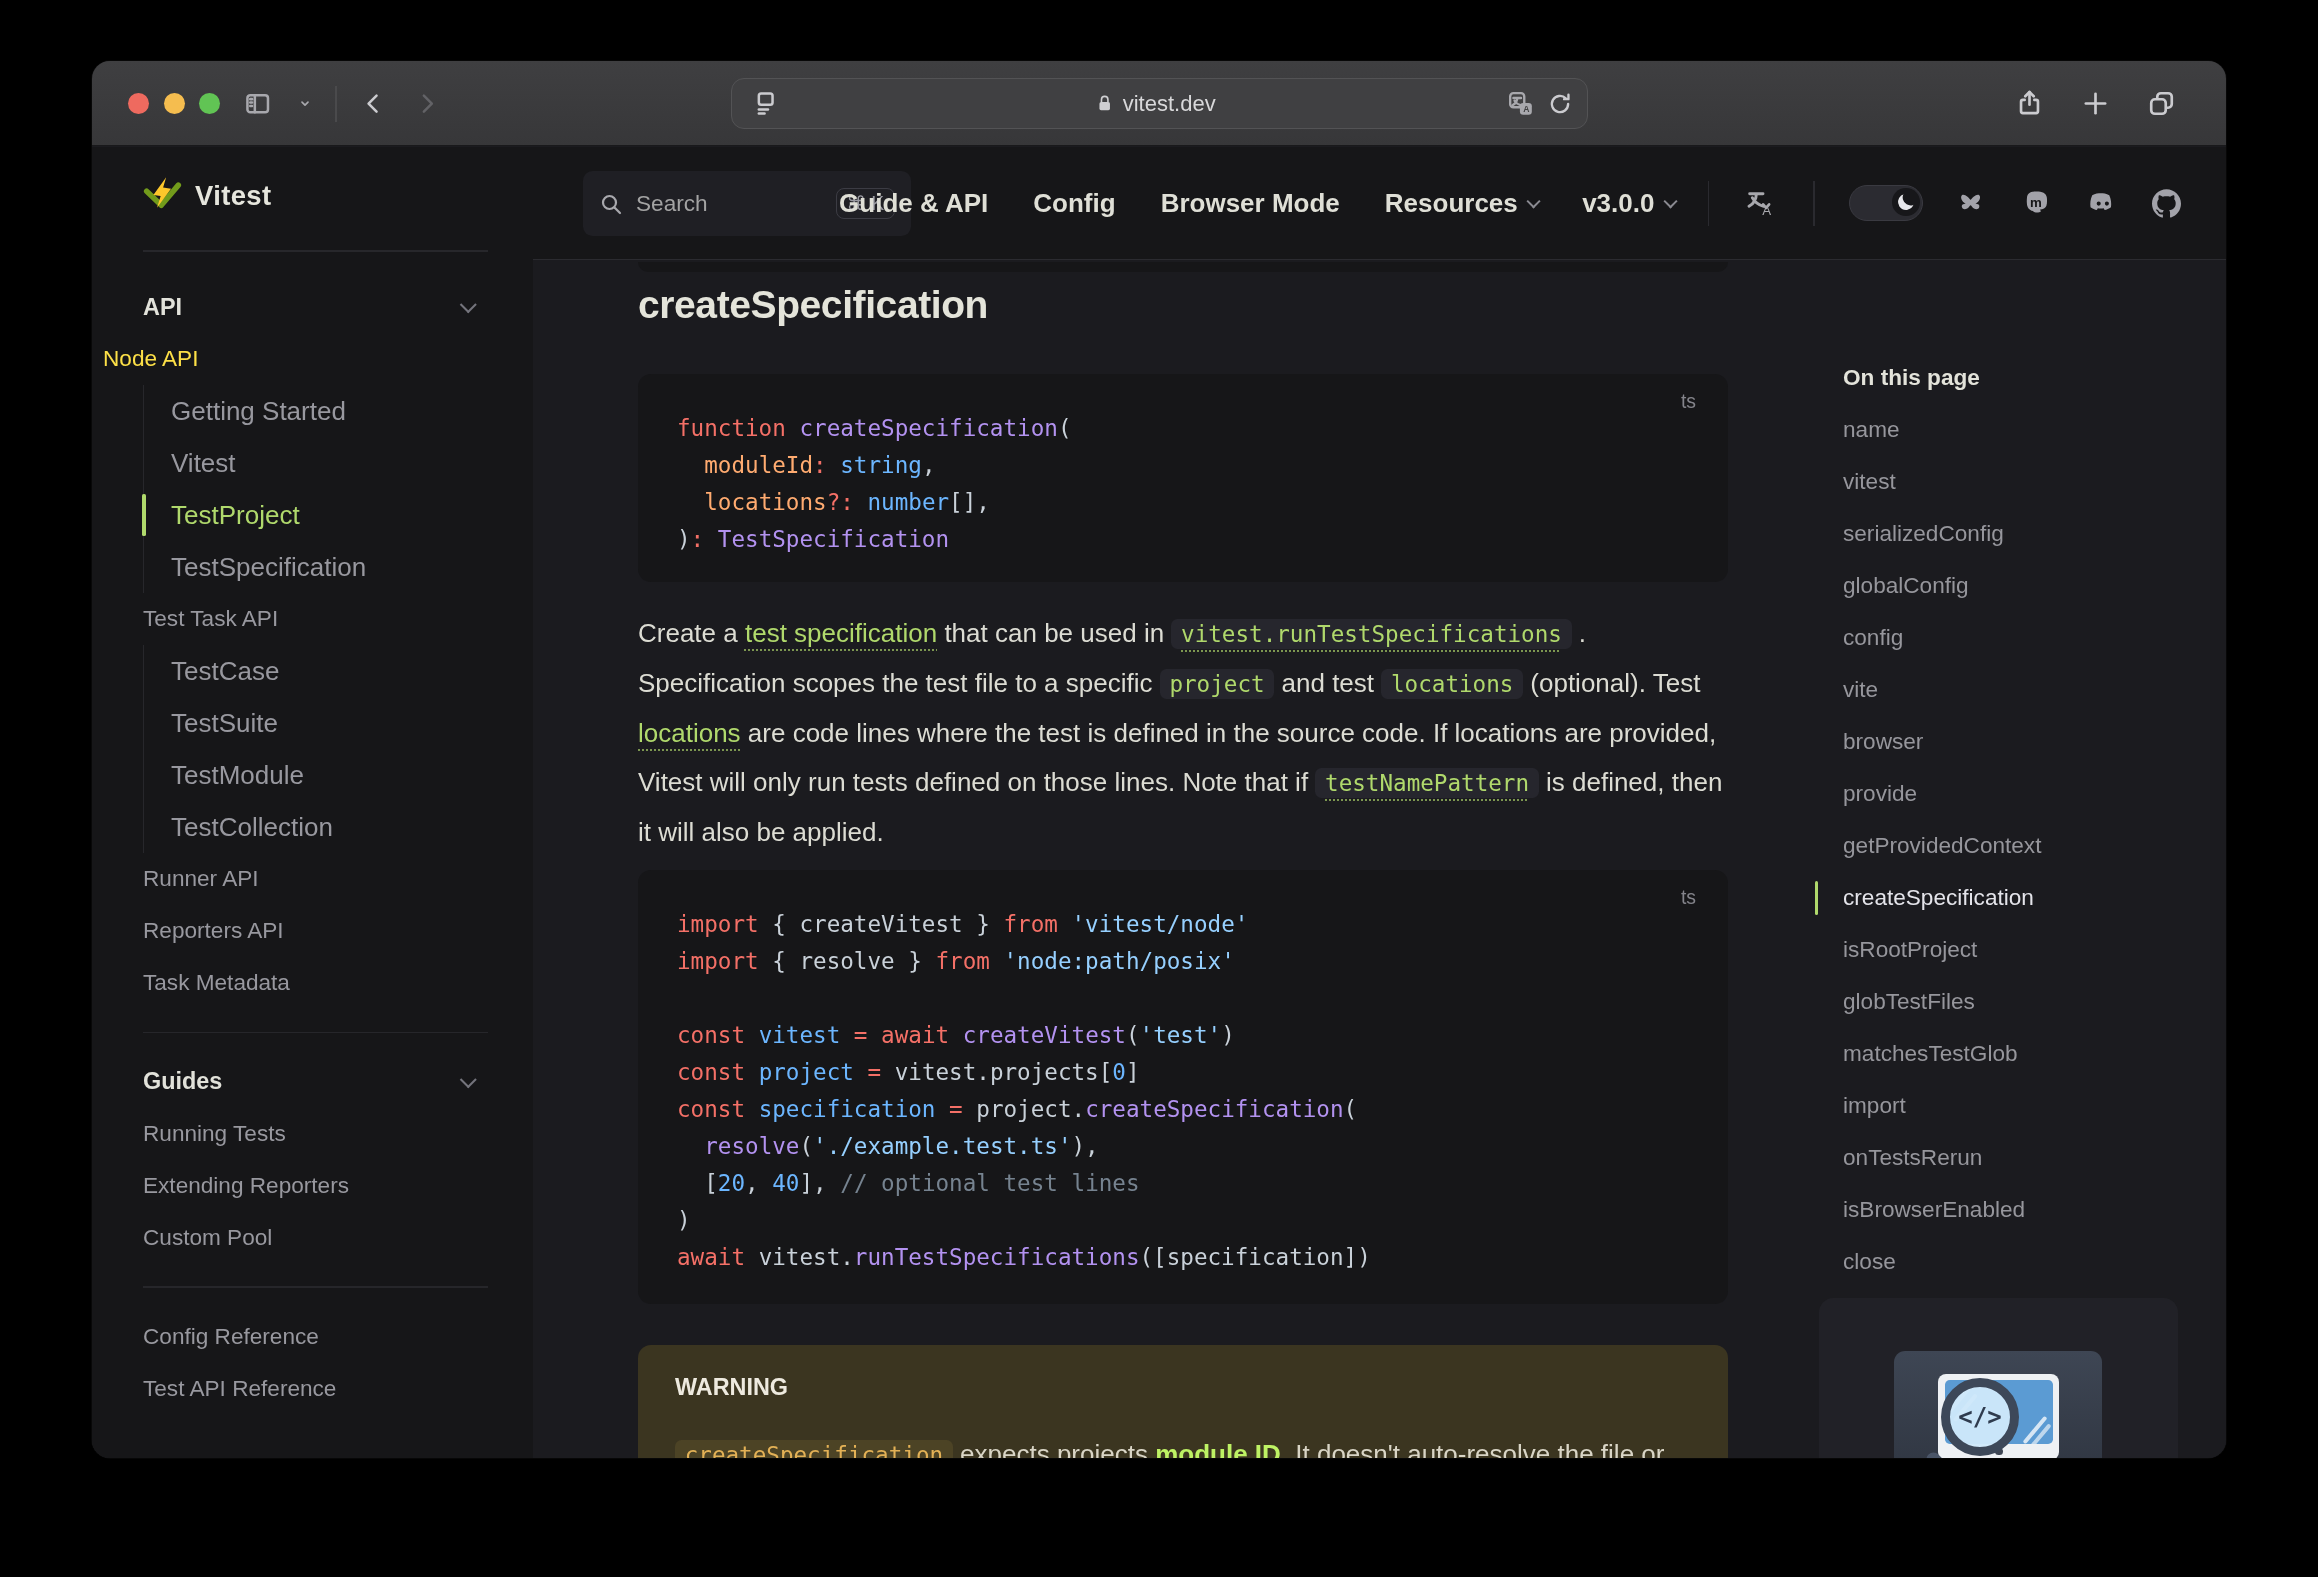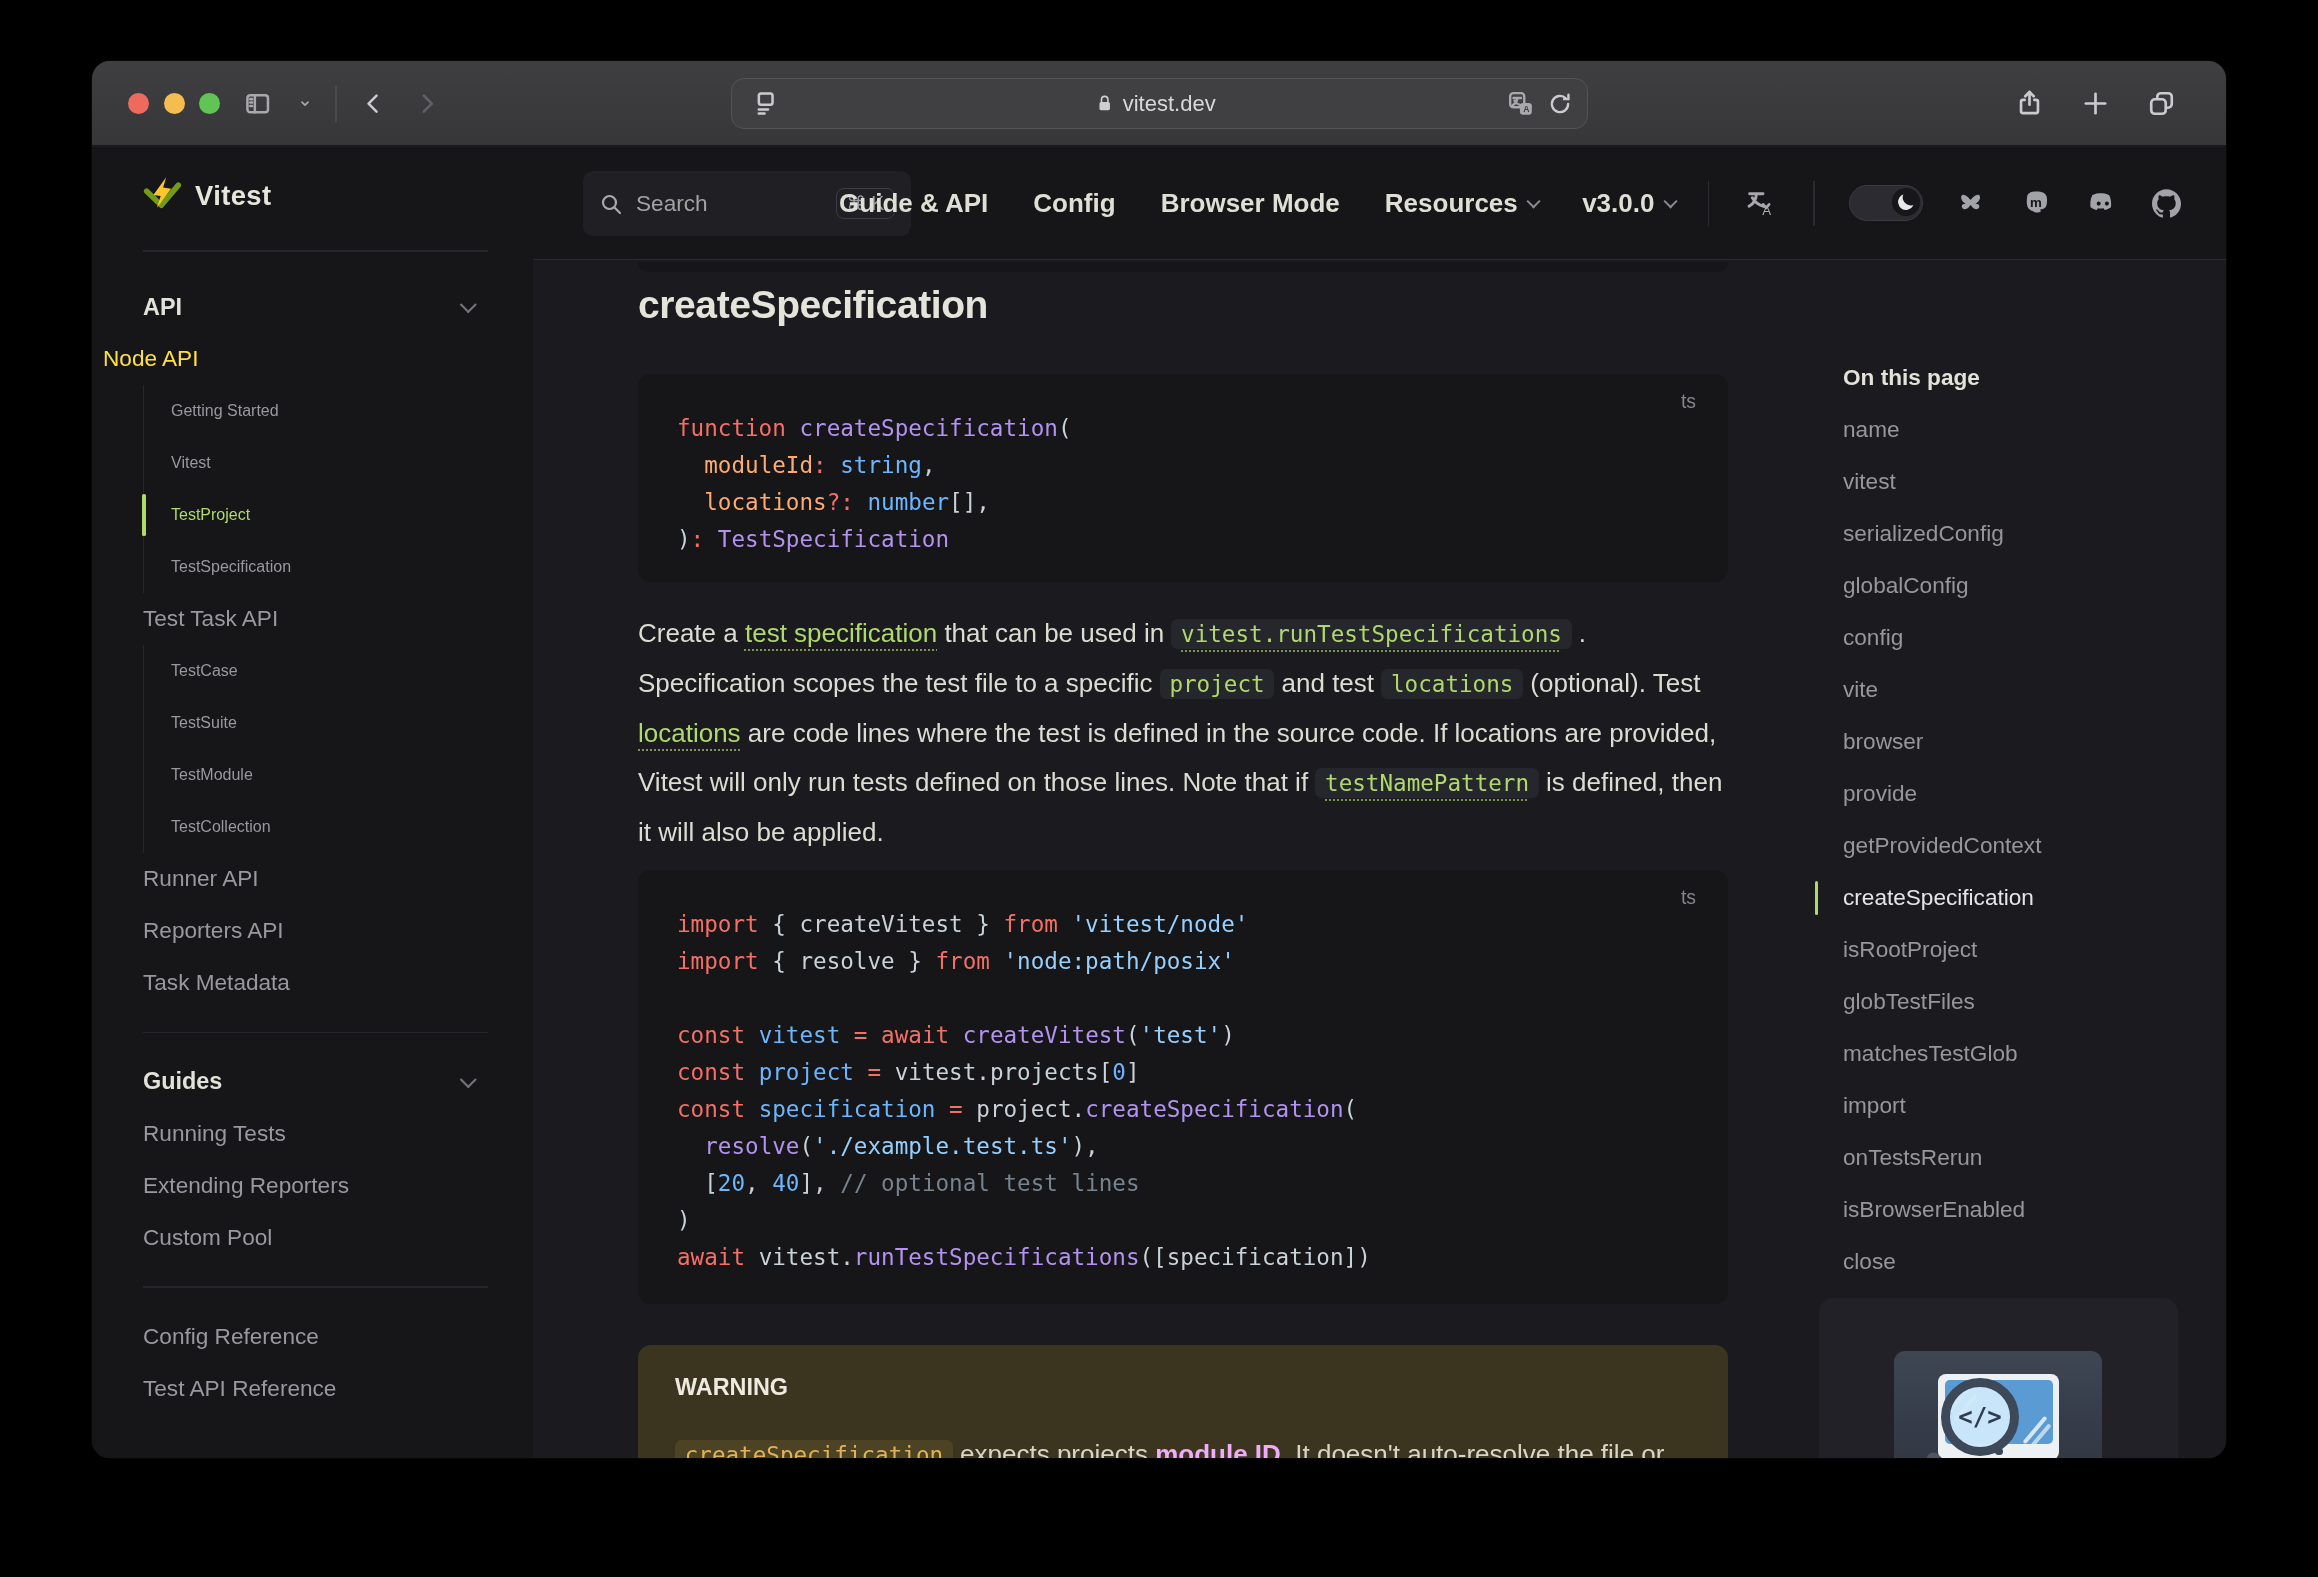--- a/index.html
+++ b/index.html
@@ -28,21 +28,21 @@
   .logo-row { position:absolute; left:51px; top:29px; display:flex; align-items:center; gap:13px; }
   .logo-row svg { width:39px; height:39px; }
   .logo-text { font-size:27.4px; font-weight:bold; color:#e6e6dd; letter-spacing:0.4px; }
   .sb-divider-top { position:absolute; left:51px; right:45px; top:103px; height:1.6px; background:#27272b; }
   .sb-entries { position:absolute; left:0; right:0; top:105px; padding-top:29px; }
   .sb-row { height:52px; display:flex; align-items:center; padding-left:51px; position:relative; font-size:22.6px; color:#98989f; cursor:default; }
   .sb-row.group { font-weight:bold; font-size:23.4px; color:#e2e2da; }
   .sb-row.bright { color:#fde047;padding-left:11px; }
   .sb-chev { position:absolute; right:61px; width:12px; height:12px; border-right:2.4px solid #74747c; border-bottom:2.4px solid #74747c; transform:rotate(45deg) translateY(-3.2px); }
   .sb-subs { margin-left:51px; border-left:1.6px solid #27272b; }
-  .sb-sub { height:52px; display:flex; align-items:center; padding-left:27px; font-size:16px; color:#98989f; position:relative; }
+  .sb-sub { height:52px; display:flex; align-items:center; padding-left:27px; font-size:26px; color:#98989f; position:relative; }
   .sb-sub.active { color:#b0d96c; }
   .sb-sub.active::before { content:""; position:absolute; left:-1.6px; top:4.8px; width:3.2px; height:42px; background:#b0d96c; border-radius:1.6px; }
   .sb-hr { height:1.6px; background:#26262a; margin:22.6px 45px 22.6px 51px; }
 
   .mainarea { flex:1; position:relative; background:#1b1b1f; overflow:hidden; }
 
   
   .navbar { position:absolute; top:0; left:0; right:0; height:113px; background:#161618; border-bottom:1.6px solid #2b2b30; z-index:5; }
   .searchbox { position:absolute; left:50px; top:24px; width:328px; height:65px; background:#1f1f24; border-radius:9.7px; display:flex; align-items:center; padding:0 16px; gap:13px; }
   .searchbox .s-label { color:#a3a3a3; font-size:22.6px; flex:1; }
@@ -71,21 +71,21 @@
 
   .doc-p { position:absolute; left:105px; top:462px; width:1094px; font-size:26px; line-height:49px; color:#dcdcd3; }
   .green-link { color:#b0d96c; text-decoration:underline dotted 1.6px rgba(176,217,108,.65); text-underline-offset:6.5px; cursor:pointer; }
   .chip { font-family:"DejaVu Sans Mono","Liberation Mono",monospace; font-size:22.6px; color:#b0d96c; background:#26262d; border-radius:6.5px; padding:2.4px 9.7px; }
   .chip-link { text-decoration:underline dotted 1.6px rgba(176,217,108,.65); text-underline-offset:8px; cursor:pointer; }
 
   .warning { position:absolute; left:105px; top:1198px; width:1090px; height:339px; background:#3b3520; border-radius:13px; padding:29px 37px; }
   .warning .w-title { font-size:23.4px; font-weight:bold; color:#eeeadf; margin-bottom:27.4px; }
   .warning .w-body { font-size:26px; line-height:52px; color:#d9d5c6; }
   .wchip { font-family:"DejaVu Sans Mono","Liberation Mono",monospace; font-size:22.6px; color:#e3b156; background:#4c4325; border-radius:6.5px; padding:2.4px 9.7px; }
-  .wlink { color:#f0abfc; font-weight:bold; text-decoration:underline dotted 1.6px rgba(229,165,78,.6); text-underline-offset:6.5px; cursor:pointer;text-align:right; }
+  .wlink { color:#bef264; font-weight:bold; text-decoration:underline dotted 1.6px rgba(229,165,78,.6); text-underline-offset:6.5px; cursor:pointer;text-align:right; }
 
   
   .outline { position:absolute; left:1310px; top:205px; width:347px; }
   .ol-title { font-size:22.6px; font-weight:bold; color:#e3e3da; height:52px; display:flex; align-items:center; }
   .ol-item { font-size:22.6px; color:#96969c; height:52px; display:flex; align-items:center; position:relative; cursor:default; }
   .ol-item.active { color:#e4e4ea; }
   .ol-item.active::before { content:""; position:absolute; left:-28px; width:3.2px; height:34px; background:#b0d96c; border-radius:1.6px; }
 
   
   .adbox { position:absolute; left:1286px; top:1151px; width:359px; height:258px; background:#212127; border-radius:14.5px; }

